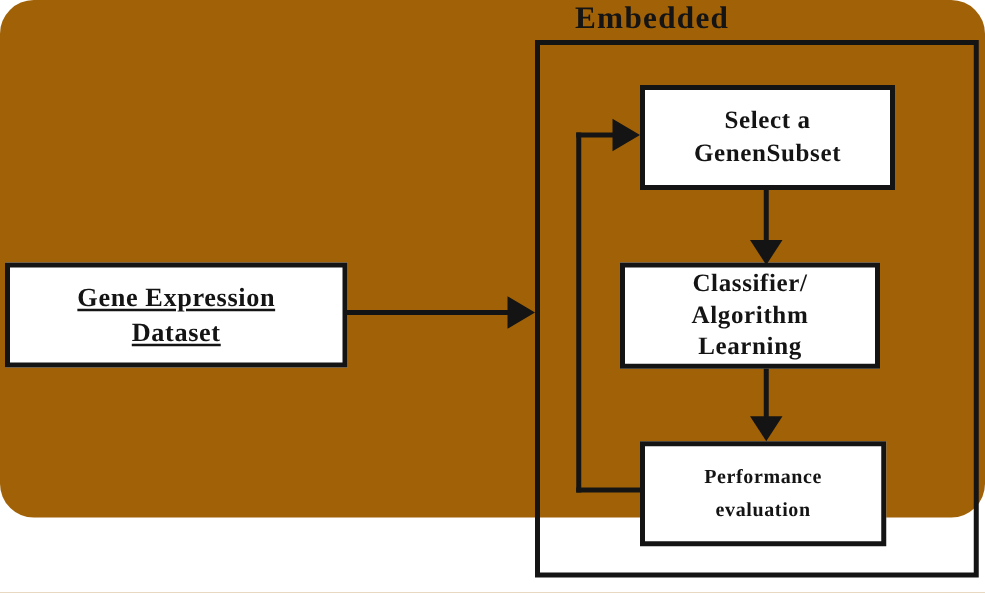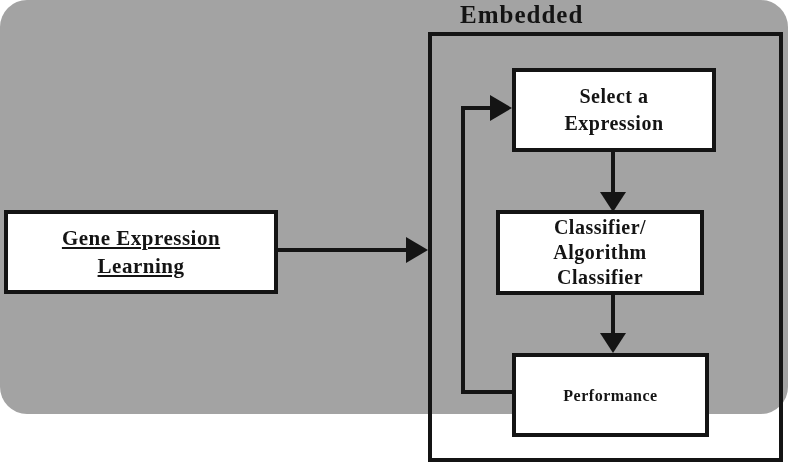--- a/index.html
+++ b/index.html
@@ -8,21 +8,21 @@
     width: 788px;
     height: 474px;
     background: #ffffff;
     overflow: hidden;
     font-family: "Liberation Serif", "DejaVu Serif", serif;
   }
   .canvas {
     position: relative;
     width: 788px;
     height: 414px;
-    background: #a3a3a3;
+    background: #a16207;
     border-radius: 27px;
   }
   .node {
     position: absolute;
     box-sizing: border-box;
     border: 4px solid #141414;
     background: #ffffff;
     display: flex;
     flex-direction: column;
     align-items: center;
@@ -96,36 +96,37 @@
 </head>
 <body>
 
 <div class="canvas">
 
   <div class="group-title">Embedded</div>
   <div class="group-box"></div>
 
   <div class="node" id="node-dataset">
     <span>Gene Expression</span>
-    <span>Learning</span>
+    <span>Dataset</span>
   </div>
 
   <div class="node" id="node-select">
     <span>Select a</span>
-    <span>Expression</span>
+    <span>GenenSubset</span>
   </div>
 
   <div class="node" id="node-classifier">
     <span>Classifier/</span>
     <span>Algorithm</span>
-    <span>Classifier</span>
+    <span>Learning</span>
   </div>
 
   <div class="node" id="node-performance">
     <span>Performance</span>
+    <span>evaluation</span>
   </div>
 
   <div class="line" id="line-main"></div>
   <div class="arrowhead right" id="head-main"></div>
 
   <div class="line" id="line-sc"></div>
   <div class="arrowhead down" id="head-sc"></div>
 
   <div class="line" id="line-cp"></div>
   <div class="arrowhead down" id="head-cp"></div>

